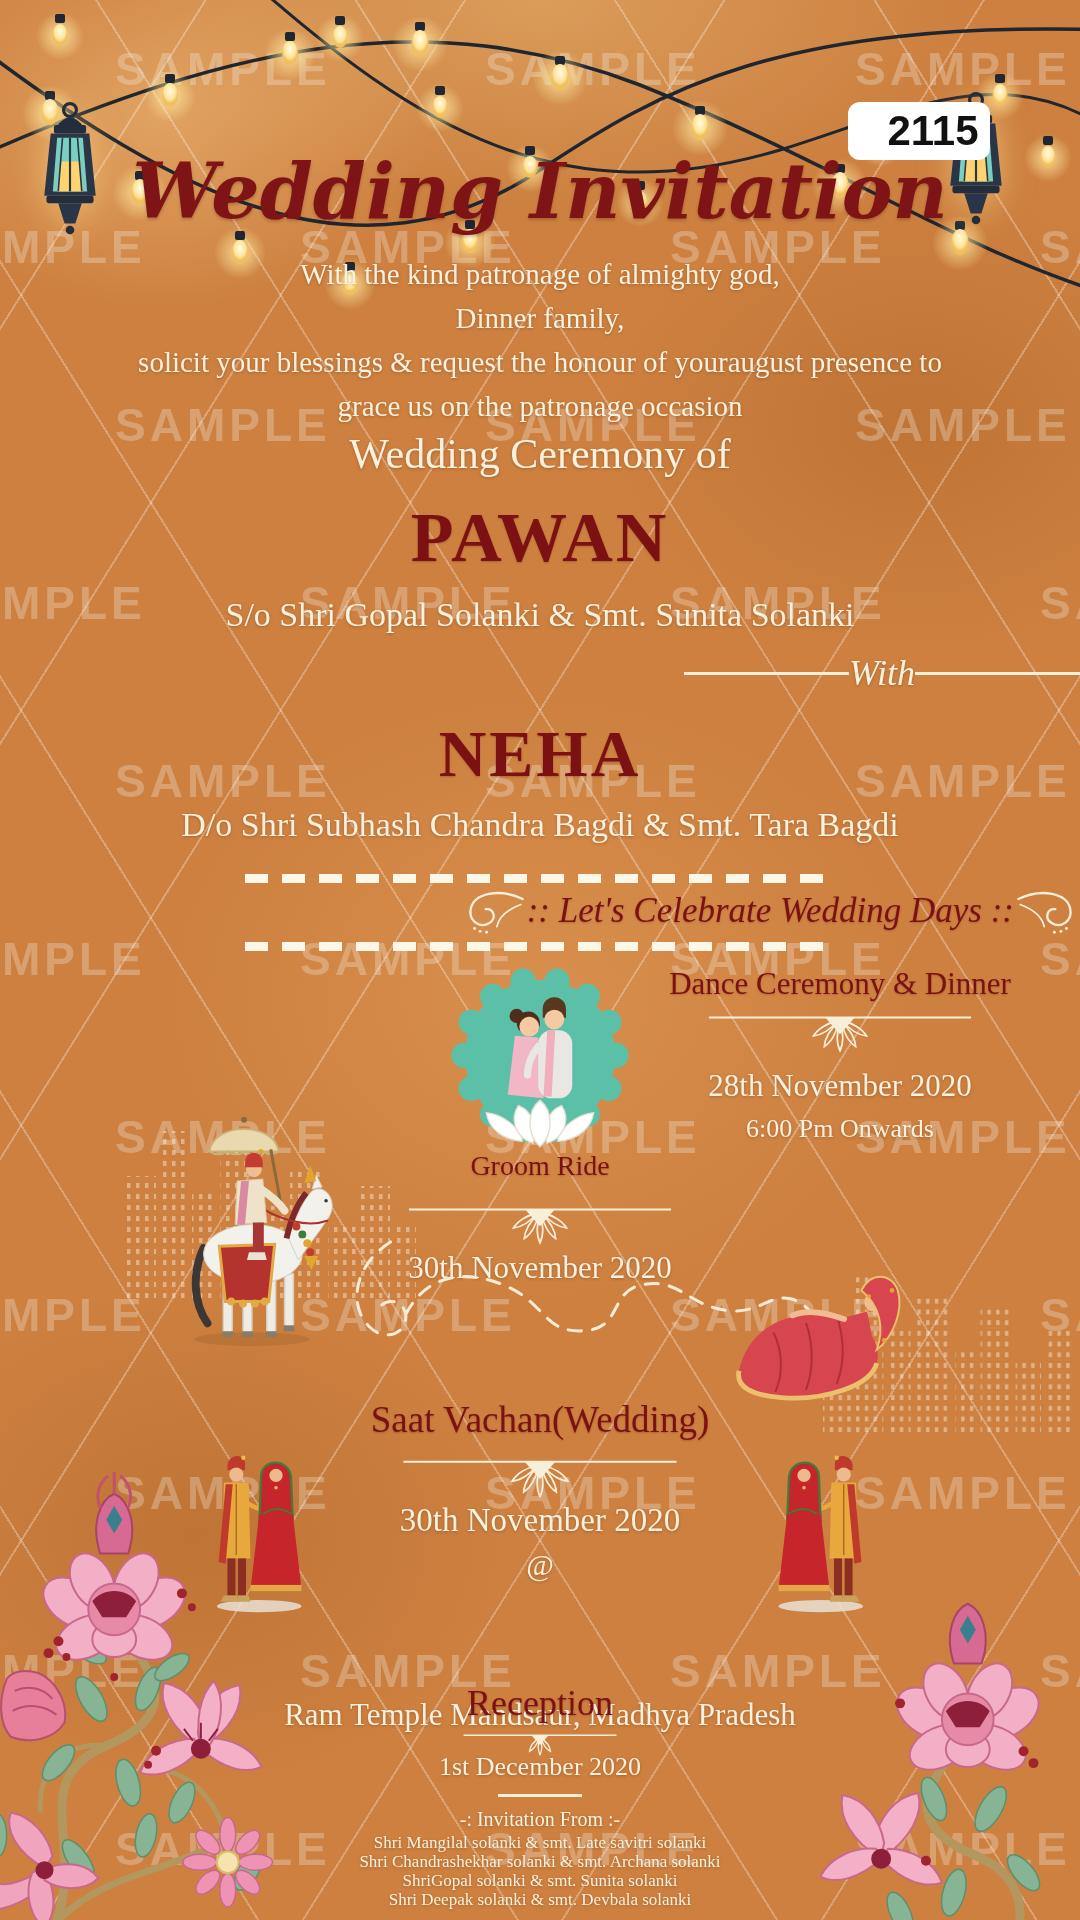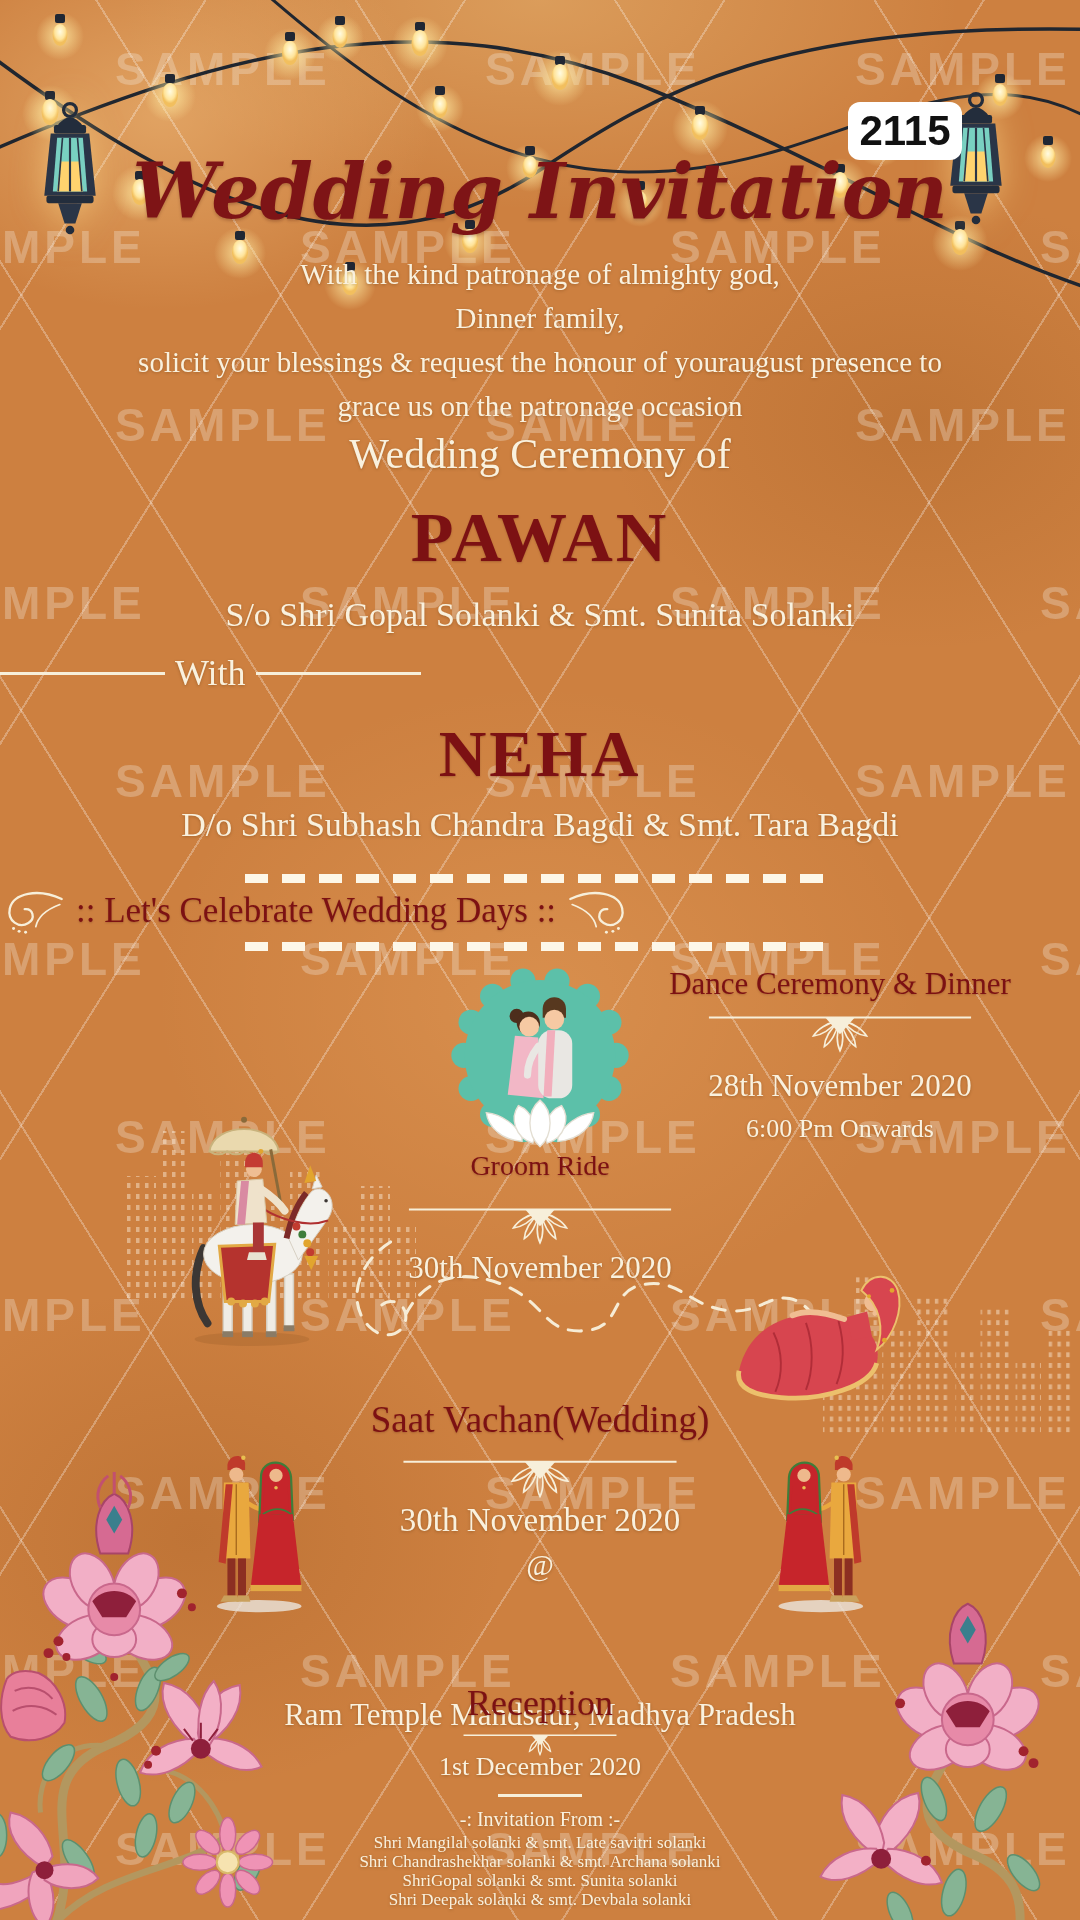--- a/index.html
+++ b/index.html
@@ -20,24 +20,24 @@
     background:
       repeating-linear-gradient(58deg, transparent 0 218px, rgba(255,255,255,.28) 218px 220px),
       repeating-linear-gradient(-58deg, transparent 0 218px, rgba(255,255,255,.28) 218px 220px);}
   #watermarks{position:absolute;inset:0;pointer-events:none;overflow:hidden;}
   .wm{position:absolute;font:bold 46px "Liberation Sans",sans-serif;
       color:rgba(246,240,230,.30);letter-spacing:4px;white-space:nowrap;}
   .title{font-family:"DejaVu Serif",serif;font-style:italic;font-weight:bold;
          font-size:76px;color:#7e1416;text-shadow:0 2px 3px rgba(70,20,10,.25);margin-top:17px;}
   .badge{left:848px;top:102px;width:114px;height:58px;background:#ffffff;border-radius:12px;
          display:flex;align-items:center;justify-content:center;
-         font:bold 42px "Liberation Sans",sans-serif;color:#111111;}
+         font:bold 42px "Liberation Sans",sans-serif;color:#111111;padding-left:28px;}
   .intro{font-size:29px;line-height:44px;}
   .dashline{height:9px;background:repeating-linear-gradient(90deg,#fdf7e8 0 23px,transparent 23px 37px);}
-  .withrow,.celebraterow{display:flex;align-items:center;justify-content:flex-start;gap:10px;}
+  .withrow,.celebraterow{display:flex;align-items:center;justify-content:flex-end;gap:0;font-style:italic;}
   .wline{width:165px;height:3px;background:#f7efda;}
   .evblock{text-align:center;}
   .orn{display:block;margin:10px auto 0;}
   .lights{left:0;top:0;width:1080px;height:310px;}
   .lantern{filter:drop-shadow(0 0 16px rgba(255,220,140,.55));}
   .shortline{height:3px;background:#f7efda;}
   .names div{line-height:19px;}
   svg{display:block;}
 </style>
 </head>

